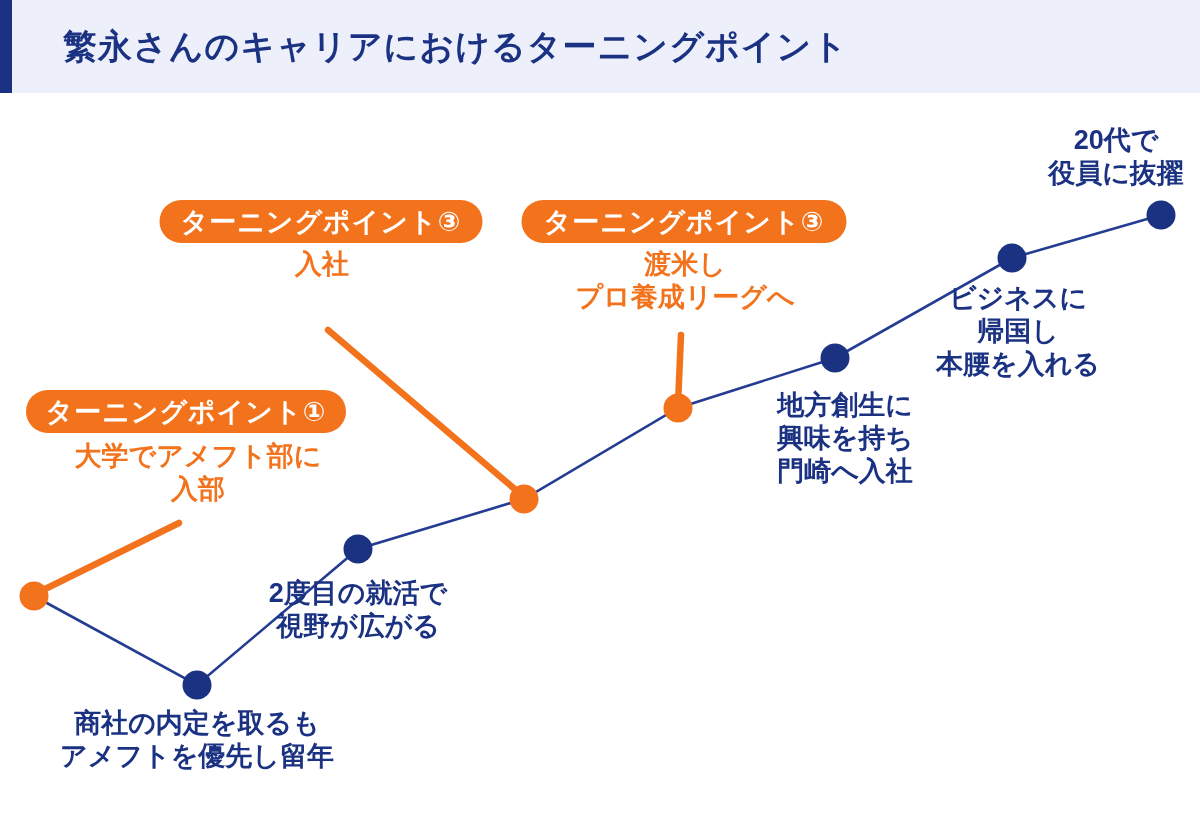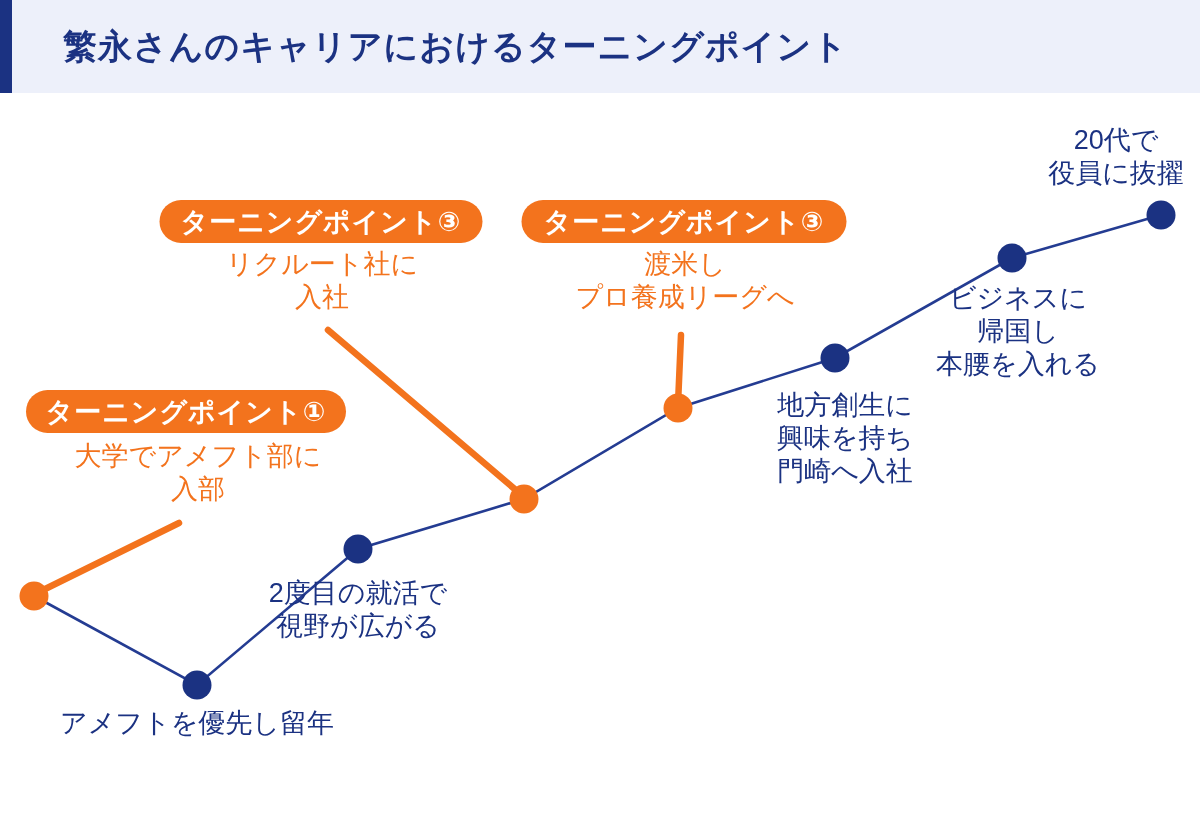--- a/index.html
+++ b/index.html
@@ -66,21 +66,21 @@
     justify-content: center;
     white-space: nowrap;
     z-index: 3;
   }
   
   .caption {
     position: absolute;
     transform: translateX(-50%);
     text-align: center;
     font-size: 27px;
-    font-weight: normal;
+    font-weight: bold;
     line-height: 33px;
     white-space: nowrap;
     z-index: 2;
   }
   .caption.navy { color: var(--navy, #1B3282); }
   .caption.orange { color: var(--orange, #F3731D); }
 </style>
 </head>
 <body>
 
@@ -104,29 +104,29 @@
         <circle cx="1012" cy="258" r="14.5" fill="#1B3282"></circle>
         <circle cx="1161" cy="215" r="14.5" fill="#1B3282"></circle>
       </svg>
     <div id="labels">
         <div class="badge" style="left: 186px; top: 390px; width: 320px; height: 43px;">ターニングポイント①</div>
         <div class="caption orange" style="left: 190px; top: 440px; margin-left: 8px;">
           <div>大学でアメフト部に</div>
           <div>入部</div>
         </div>
         <div class="caption navy" style="left: 197px; top: 707px;">
+          <div>商社の内定を取るも</div>
           <div>アメフトを優先し留年</div>
         </div>
         <div class="caption navy" style="left: 358px; top: 577px;">
           <div>2度目の就活で</div>
           <div>視野が広がる</div>
         </div>
         <div class="badge" style="left: 321px; top: 200px; width: 323px; height: 43px;">ターニングポイント③</div>
         <div class="caption orange" style="left: 322px; top: 248px;">
-          <div>リクルート社に</div>
           <div>入社</div>
         </div>
         <div class="badge" style="left: 684px; top: 200px; width: 325px; height: 43px;">ターニングポイント③</div>
         <div class="caption orange" style="left: 685px; top: 248px;">
           <div>渡米し</div>
           <div>プロ養成リーグへ</div>
         </div>
         <div class="caption navy" style="left: 833px; top: 389px; margin-left: 12px;">
           <div>地方創生に</div>
           <div>興味を持ち</div>

